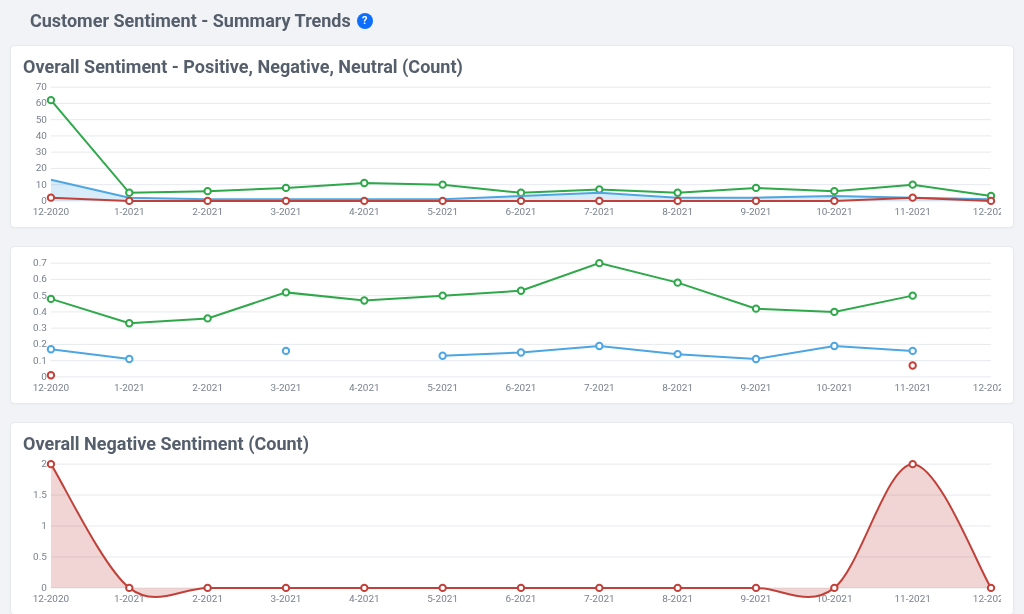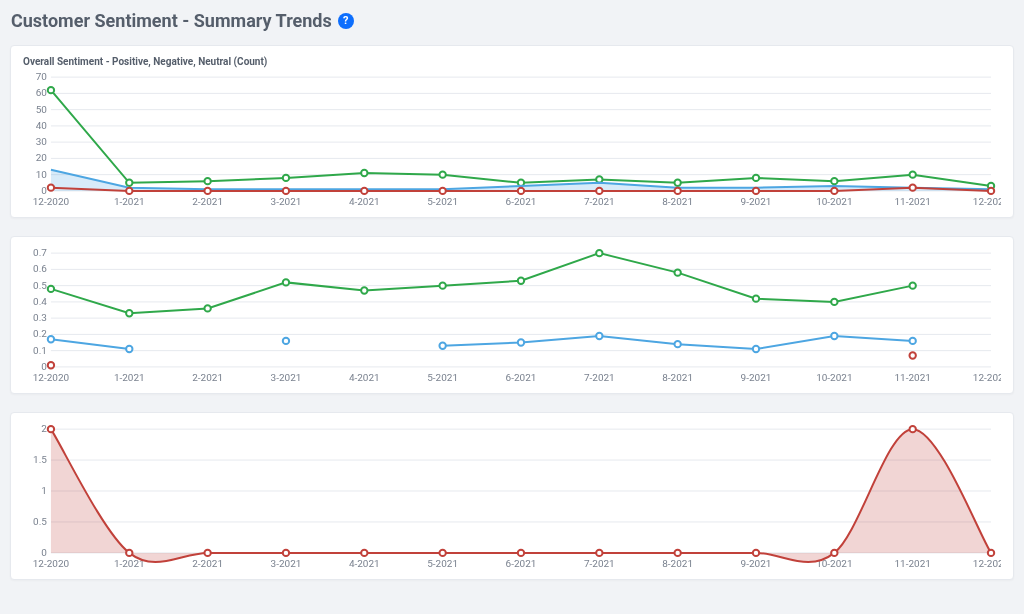--- a/index.html
+++ b/index.html
@@ -7,21 +7,21 @@
     font-family: -apple-system, BlinkMacSystemFont, "Segoe UI", Roboto, Arial, sans-serif;
     background: #f1f3f6;
     padding: 8px 10px;
     color: #555e6b;
     width: 1024px;
   }
   .page-title-row {
     display: flex;
     align-items: center;
     gap: 6px;
-    margin: 2px 0 14px 1px;
+    margin: 2px 0 14px 20px;
   }
   .page-title {
     font-size: 18px;
     font-weight: 700;
     color: #555e6b;
   }
   .help-icon {
     width: 16px; height: 16px; border-radius: 50%;
     background: #0d6efd;
     color: #fff; font-size: 11px; font-weight: 700;
@@ -29,21 +29,21 @@
   }
   .card {
     background: #fff;
     border: 1px solid #e6e9ee;
     border-radius: 4px;
     box-shadow: 0 1px 2px rgba(0,0,0,0.03);
     padding: 10px 12px 6px 12px;
     margin-bottom: 18px;
   }
   .card-title {
-    font-size: 10px;
+    font-size: 18px;
     font-weight: 700;
     color: #555e6b;
     margin-bottom: 4px;
   }
   .chart-wrap { width: 100%; }
   svg { display: block; width: 100%; }
   .grid line { stroke: #e6e9ee; stroke-width: 1; }
   .axis text { font-size: 10px; fill: #7a828f; }
   .ytick text { text-anchor: end; }
   .xtick text { text-anchor: middle; }
@@ -209,20 +209,21 @@
           <path d="M28 118.37142857142857" class="line" stroke="#c1413a"></path>
           <path d="M891.5 108.6" class="line" stroke="#c1413a"></path>
           <circle cx="28" cy="118.37142857142857" r="3.2" stroke="#c1413a" fill="#fff"></circle>
           <circle cx="891.5" cy="108.6" r="3.2" stroke="#c1413a" fill="#fff"></circle>
         </g>
       </svg>
   </div>
 </div>
 
 <div class="card">
+  <div class="card-title">Overall Negative Sentiment (Count)</div>
   <div class="chart-wrap">
     <svg id="svg-chart3" viewBox="0 0 980 150" width="980" height="150">
         <g class="grid">
           <line x1="28" x2="970" y1="130" y2="130"></line>
           <line x1="28" x2="970" y1="99" y2="99"></line>
           <line x1="28" x2="970" y1="68" y2="68"></line>
           <line x1="28" x2="970" y1="37" y2="37"></line>
           <line x1="28" x2="970" y1="6" y2="6"></line>
         </g>
         <g class="axis ytick">

